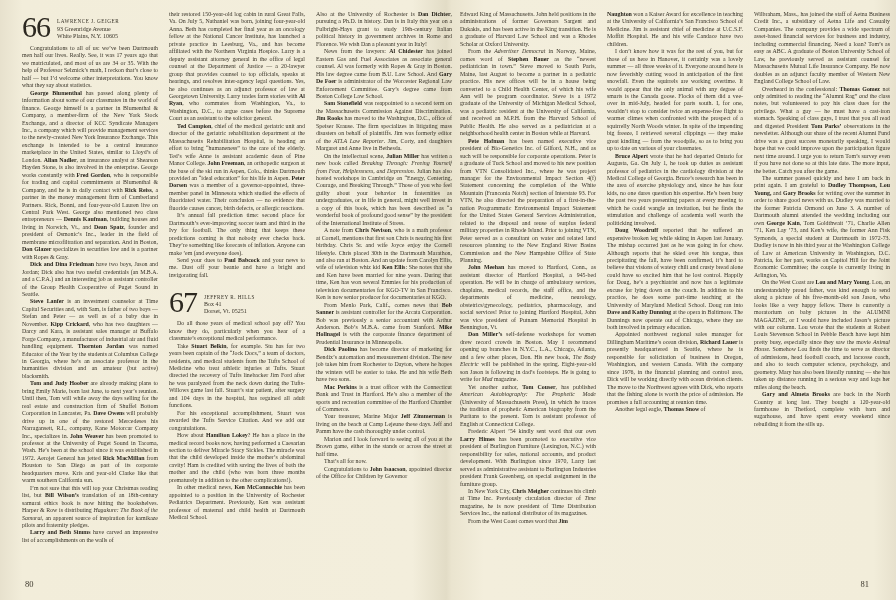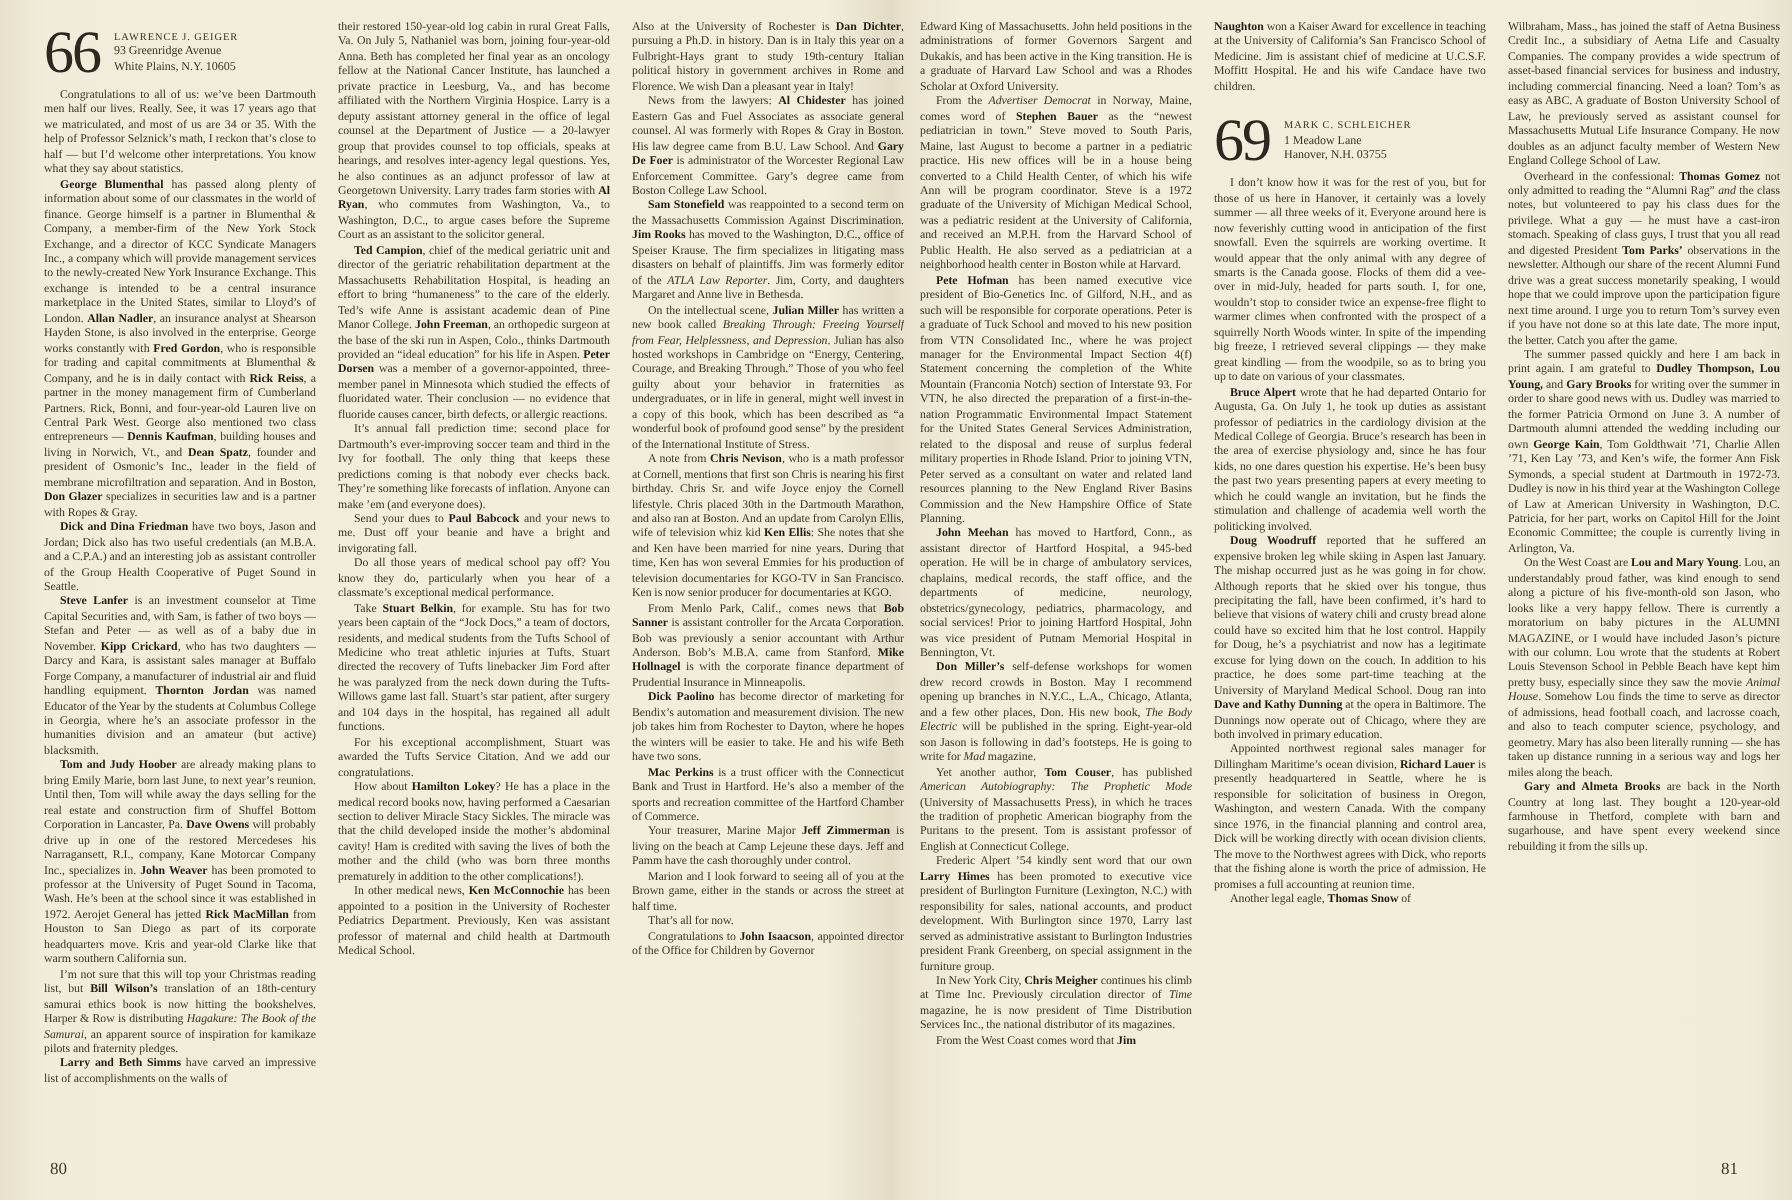--- a/index.html
+++ b/index.html
@@ -25,21 +25,21 @@
   .col{
     width:136px;height:560px;overflow:hidden;
     font-size:5.9px;line-height:7.45px;
     text-align:justify;color:#383328;
     word-spacing:-0.1px;
   }
   .col p{margin:0;text-indent:8px;}
   .col p.noindent{text-indent:0;}
   .col b{color:#211d15;}
   .sec-head{
-    display:flex;align-items:center;
+    display:flex;align-items:flex-end;
     margin:9px 0 5px 0;
   }
   .sec-head:first-child{margin-top:2px;}
   .year{
     font-size:30px;line-height:27px;letter-spacing:-1px;
     color:#2c2820;margin-right:7px;font-weight:400;
   }
   .sec-info{
     display:block;font-size:6px;line-height:7.2px;
     text-align:left;text-indent:0;padding-top:1px;color:#383328;
@@ -68,20 +68,24 @@
           <p><b>Steve Lanfer</b> is an investment counselor at Time Capital Securities and, with Sam, is father of two boys — Stefan and Peter — as well as of a baby due in November. <b>Kipp Crickard</b>, who has two daughters — Darcy and Kara, is assistant sales manager at Buffalo Forge Company, a manufacturer of industrial air and fluid handling equipment. <b>Thornton Jordan</b> was named Educator of the Year by the students at Columbus College in Georgia, where he’s an associate professor in the humanities division and an amateur (but active) blacksmith.</p>
           <p><b>Tom and Judy Hoober</b> are already making plans to bring Emily Marie, born last June, to next year’s reunion. Until then, Tom will while away the days selling for the real estate and construction firm of Shuffel Bottom Corporation in Lancaster, Pa. <b>Dave Owens</b> will probably drive up in one of the restored Mercedeses his Narragansett, R.I., company, Kane Motorcar Company Inc., specializes in. <b>John Weaver</b> has been promoted to professor at the University of Puget Sound in Tacoma, Wash. He’s been at the school since it was established in 1972. Aerojet General has jetted <b>Rick MacMillan</b> from Houston to San Diego as part of its corporate headquarters move. Kris and year-old Clarke like that warm southern California sun.</p>
           <p>I’m not sure that this will top your Christmas reading list, but <b>Bill Wilson’s</b> translation of an 18th-century samurai ethics book is now hitting the bookshelves. Harper &amp; Row is distributing <i>Hagakure: The Book of the Samurai</i>, an apparent source of inspiration for kamikaze pilots and fraternity pledges.</p>
           <p><b>Larry and Beth Simms</b> have carved an impressive list of accomplishments on the walls of</p>
         </div>
         <div class="col">
           <p class="noindent">their restored 150-year-old log cabin in rural Great Falls, Va. On July 5, Nathaniel was born, joining four-year-old Anna. Beth has completed her final year as an oncology fellow at the National Cancer Institute, has launched a private practice in Leesburg, Va., and has become affiliated with the Northern Virginia Hospice. Larry is a deputy assistant attorney general in the office of legal counsel at the Department of Justice — a 20-lawyer group that provides counsel to top officials, speaks at hearings, and resolves inter-agency legal questions. Yes, he also continues as an adjunct professor of law at Georgetown University. Larry trades farm stories with <b>Al Ryan</b>, who commutes from Washington, Va., to Washington, D.C., to argue cases before the Supreme Court as an assistant to the solicitor general.</p>
           <p><b>Ted Campion</b>, chief of the medical geriatric unit and director of the geriatric rehabilitation department at the Massachusetts Rehabilitation Hospital, is heading an effort to bring “humaneness” to the care of the elderly. Ted’s wife Anne is assistant academic dean of Pine Manor College. <b>John Freeman</b>, an orthopedic surgeon at the base of the ski run in Aspen, Colo., thinks Dartmouth provided an “ideal education” for his life in Aspen. <b>Peter Dorsen</b> was a member of a governor-appointed, three-member panel in Minnesota which studied the effects of fluoridated water. Their conclusion — no evidence that fluoride causes cancer, birth defects, or allergic reactions.</p>
           <p>It’s annual fall prediction time: second place for Dartmouth’s ever-improving soccer team and third in the Ivy for football. The only thing that keeps these predictions coming is that nobody ever checks back. They’re something like forecasts of inflation. Anyone can make ’em (and everyone does).</p>
           <p>Send your dues to <b>Paul Babcock</b> and your news to me. Dust off your beanie and have a bright and invigorating fall.</p>
+          <div class="sec-head">
+            <span class="year">67</span>
+            <span class="sec-info"><span class="sec-name">JEFFREY R. HILLS</span><br>Box 41<br>Dorset, Vt. 05251</span>
+          </div>
           <p>Do all those years of medical school pay off? You know they do, particularly when you hear of a classmate’s exceptional medical performance.</p>
           <p>Take <b>Stuart Belkin</b>, for example. Stu has for two years been captain of the “Jock Docs,” a team of doctors, residents, and medical students from the Tufts School of Medicine who treat athletic injuries at Tufts. Stuart directed the recovery of Tufts linebacker Jim Ford after he was paralyzed from the neck down during the Tufts-Willows game last fall. Stuart’s star patient, after surgery and 104 days in the hospital, has regained all adult functions.</p>
           <p>For his exceptional accomplishment, Stuart was awarded the Tufts Service Citation. And we add our congratulations.</p>
           <p>How about <b>Hamilton Lokey</b>? He has a place in the medical record books now, having performed a Caesarian section to deliver Miracle Stacy Sickles. The miracle was that the child developed inside the mother’s abdominal cavity! Ham is credited with saving the lives of both the mother and the child (who was born three months prematurely in addition to the other complications!).</p>
           <p>In other medical news, <b>Ken McConnochie</b> has been appointed to a position in the University of Rochester Pediatrics Department. Previously, Ken was assistant professor of maternal and child health at Dartmouth Medical School.</p>
         </div>
         <div class="col">
           <p class="noindent">Also at the University of Rochester is <b>Dan Dichter</b>, pursuing a Ph.D. in history. Dan is in Italy this year on a Fulbright-Hays grant to study 19th-century Italian political history in government archives in Rome and Florence. We wish Dan a pleasant year in Italy!</p>
           <p>News from the lawyers: <b>Al Chidester</b> has joined Eastern Gas and Fuel Associates as associate general counsel. Al was formerly with Ropes &amp; Gray in Boston. His law degree came from B.U. Law School. And <b>Gary De Foer</b> is administrator of the Worcester Regional Law Enforcement Committee. Gary’s degree came from Boston College Law School.</p>
           <p><b>Sam Stonefield</b> was reappointed to a second term on the Massachusetts Commission Against Discrimination. <b>Jim Rooks</b> has moved to the Washington, D.C., office of Speiser Krause. The firm specializes in litigating mass disasters on behalf of plaintiffs. Jim was formerly editor of the <i>ATLA Law Reporter</i>. Jim, Corty, and daughters Margaret and Anne live in Bethesda.</p>
@@ -106,24 +110,20 @@
           <p><b>Pete Hofman</b> has been named executive vice president of Bio-Genetics Inc. of Gilford, N.H., and as such will be responsible for corporate operations. Peter is a graduate of Tuck School and moved to his new position from VTN Consolidated Inc., where he was project manager for the Environmental Impact Section 4(f) Statement concerning the completion of the White Mountain (Franconia Notch) section of Interstate 93. For VTN, he also directed the preparation of a first-in-the-nation Programmatic Environmental Impact Statement for the United States General Services Administration, related to the disposal and reuse of surplus federal military properties in Rhode Island. Prior to joining VTN, Peter served as a consultant on water and related land resources planning to the New England River Basins Commission and the New Hampshire Office of State Planning.</p>
           <p><b>John Meehan</b> has moved to Hartford, Conn., as assistant director of Hartford Hospital, a 945-bed operation. He will be in charge of ambulatory services, chaplains, medical records, the staff office, and the departments of medicine, neurology, obstetrics/gynecology, pediatrics, pharmacology, and social services! Prior to joining Hartford Hospital, John was vice president of Putnam Memorial Hospital in Bennington, Vt.</p>
           <p><b>Don Miller’s</b> self-defense workshops for women drew record crowds in Boston. May I recommend opening up branches in N.Y.C., L.A., Chicago, Atlanta, and a few other places, Don. His new book, <i>The Body Electric</i> will be published in the spring. Eight-year-old son Jason is following in dad’s footsteps. He is going to write for <i>Mad</i> magazine.</p>
           <p>Yet another author, <b>Tom Couser</b>, has published <i>American Autobiography: The Prophetic Mode</i> (University of Massachusetts Press), in which he traces the tradition of prophetic American biography from the Puritans to the present. Tom is assistant professor of English at Connecticut College.</p>
           <p>Frederic Alpert ’54 kindly sent word that our own <b>Larry Himes</b> has been promoted to executive vice president of Burlington Furniture (Lexington, N.C.) with responsibility for sales, national accounts, and product development. With Burlington since 1970, Larry last served as administrative assistant to Burlington Industries president Frank Greenberg, on special assignment in the furniture group.</p>
           <p>In New York City, <b>Chris Meigher</b> continues his climb at Time Inc. Previously circulation director of <i>Time</i> magazine, he is now president of Time Distribution Services Inc., the national distributor of its magazines.</p>
           <p>From the West Coast comes word that <b>Jim</b></p>
         </div>
         <div class="col">
           <p class="noindent"><b>Naughton</b> won a Kaiser Award for excellence in teaching at the University of California’s San Francisco School of Medicine. Jim is assistant chief of medicine at U.C.S.F. Moffitt Hospital. He and his wife Candace have two children.</p>
-          <div class="sec-head">
-            <span class="year">69</span>
-            <span class="sec-info"><span class="sec-name">MARK C. SCHLEICHER</span><br>1 Meadow Lane<br>Hanover, N.H. 03755</span>
-          </div>
           <p>I don’t know how it was for the rest of you, but for those of us here in Hanover, it certainly was a lovely summer — all three weeks of it. Everyone around here is now feverishly cutting wood in anticipation of the first snowfall. Even the squirrels are working overtime. It would appear that the only animal with any degree of smarts is the Canada goose. Flocks of them did a vee-over in mid-July, headed for parts south. I, for one, wouldn’t stop to consider twice an expense-free flight to warmer climes when confronted with the prospect of a squirrelly North Woods winter. In spite of the impending big freeze, I retrieved several clippings — they make great kindling — from the woodpile, so as to bring you up to date on various of your classmates.</p>
           <p><b>Bruce Alpert</b> wrote that he had departed Ontario for Augusta, Ga. On July 1, he took up duties as assistant professor of pediatrics in the cardiology division at the Medical College of Georgia. Bruce’s research has been in the area of exercise physiology and, since he has four kids, no one dares question his expertise. He’s been busy the past two years presenting papers at every meeting to which he could wangle an invitation, but he finds the stimulation and challenge of academia well worth the politicking involved.</p>
           <p><b>Doug Woodruff</b> reported that he suffered an expensive broken leg while skiing in Aspen last January. The mishap occurred just as he was going in for chow. Although reports that he skied over his tongue, thus precipitating the fall, have been confirmed, it’s hard to believe that visions of watery chili and crusty bread alone could have so excited him that he lost control. Happily for Doug, he’s a psychiatrist and now has a legitimate excuse for lying down on the couch. In addition to his practice, he does some part-time teaching at the University of Maryland Medical School. Doug ran into <b>Dave and Kathy Dunning</b> at the opera in Baltimore. The Dunnings now operate out of Chicago, where they are both involved in primary education.</p>
           <p>Appointed northwest regional sales manager for Dillingham Maritime’s ocean division, <b>Richard Lauer</b> is presently headquartered in Seattle, where he is responsible for solicitation of business in Oregon, Washington, and western Canada. With the company since 1976, in the financial planning and control area, Dick will be working directly with ocean division clients. The move to the Northwest agrees with Dick, who reports that the fishing alone is worth the price of admission. He promises a full accounting at reunion time.</p>
           <p>Another legal eagle, <b>Thomas Snow</b> of</p>
         </div>
         <div class="col">
           <p class="noindent">Wilbraham, Mass., has joined the staff of Aetna Business Credit Inc., a subsidiary of Aetna Life and Casualty Companies. The company provides a wide spectrum of asset-based financial services for business and industry, including commercial financing. Need a loan? Tom’s as easy as ABC. A graduate of Boston University School of Law, he previously served as assistant counsel for Massachusetts Mutual Life Insurance Company. He now doubles as an adjunct faculty member of Western New England College School of Law.</p>
           <p>Overheard in the confessional: <b>Thomas Gomez</b> not only admitted to reading the “Alumni Rag” <i>and</i> the class notes, but volunteered to pay his class dues for the privilege. What a guy — he must have a cast-iron stomach. Speaking of class guys, I trust that you all read and digested President <b>Tom Parks’</b> observations in the newsletter. Although our share of the recent Alumni Fund drive was a great success monetarily speaking, I would hope that we could improve upon the participation figure next time around. I urge you to return Tom’s survey even if you have not done so at this late date. The more input, the better. Catch you after the game.</p>
           <p>The summer passed quickly and here I am back in print again. I am grateful to <b>Dudley Thompson, Lou Young,</b> and <b>Gary Brooks</b> for writing over the summer in order to share good news with us. Dudley was married to the former Patricia Ormond on June 3. A number of Dartmouth alumni attended the wedding including our own <b>George Kain</b>, Tom Goldthwait ’71, Charlie Allen ’71, Ken Lay ’73, and Ken’s wife, the former Ann Fisk Symonds, a special student at Dartmouth in 1972-73. Dudley is now in his third year at the Washington College of Law at American University in Washington, D.C. Patricia, for her part, works on Capitol Hill for the Joint Economic Committee; the couple is currently living in Arlington, Va.</p>

